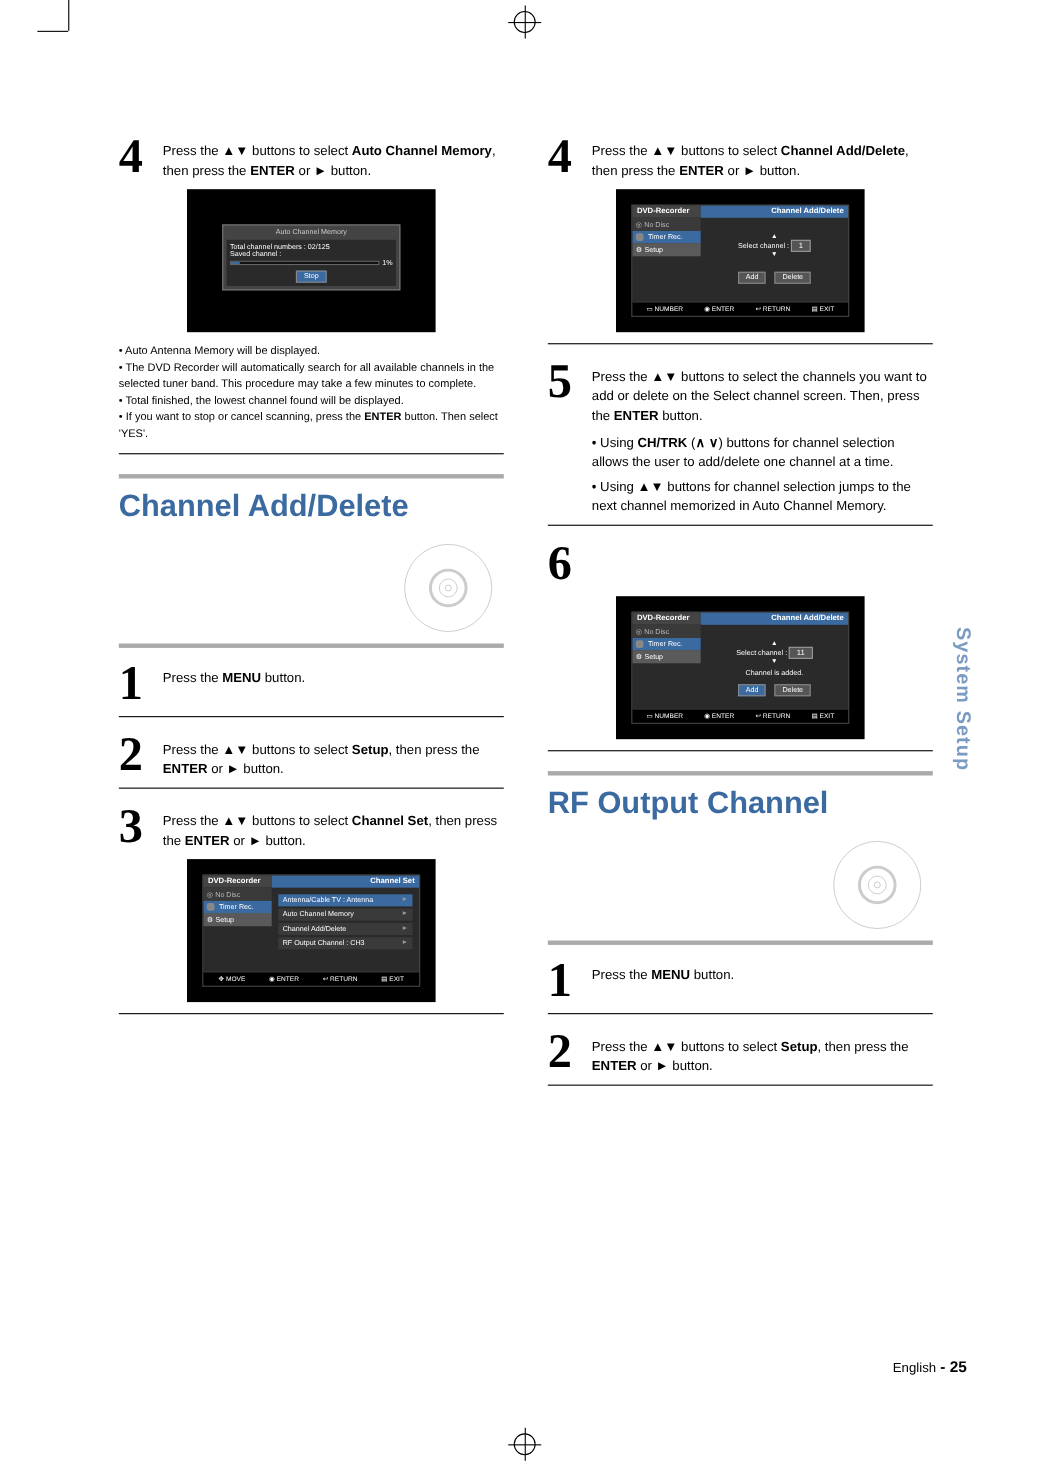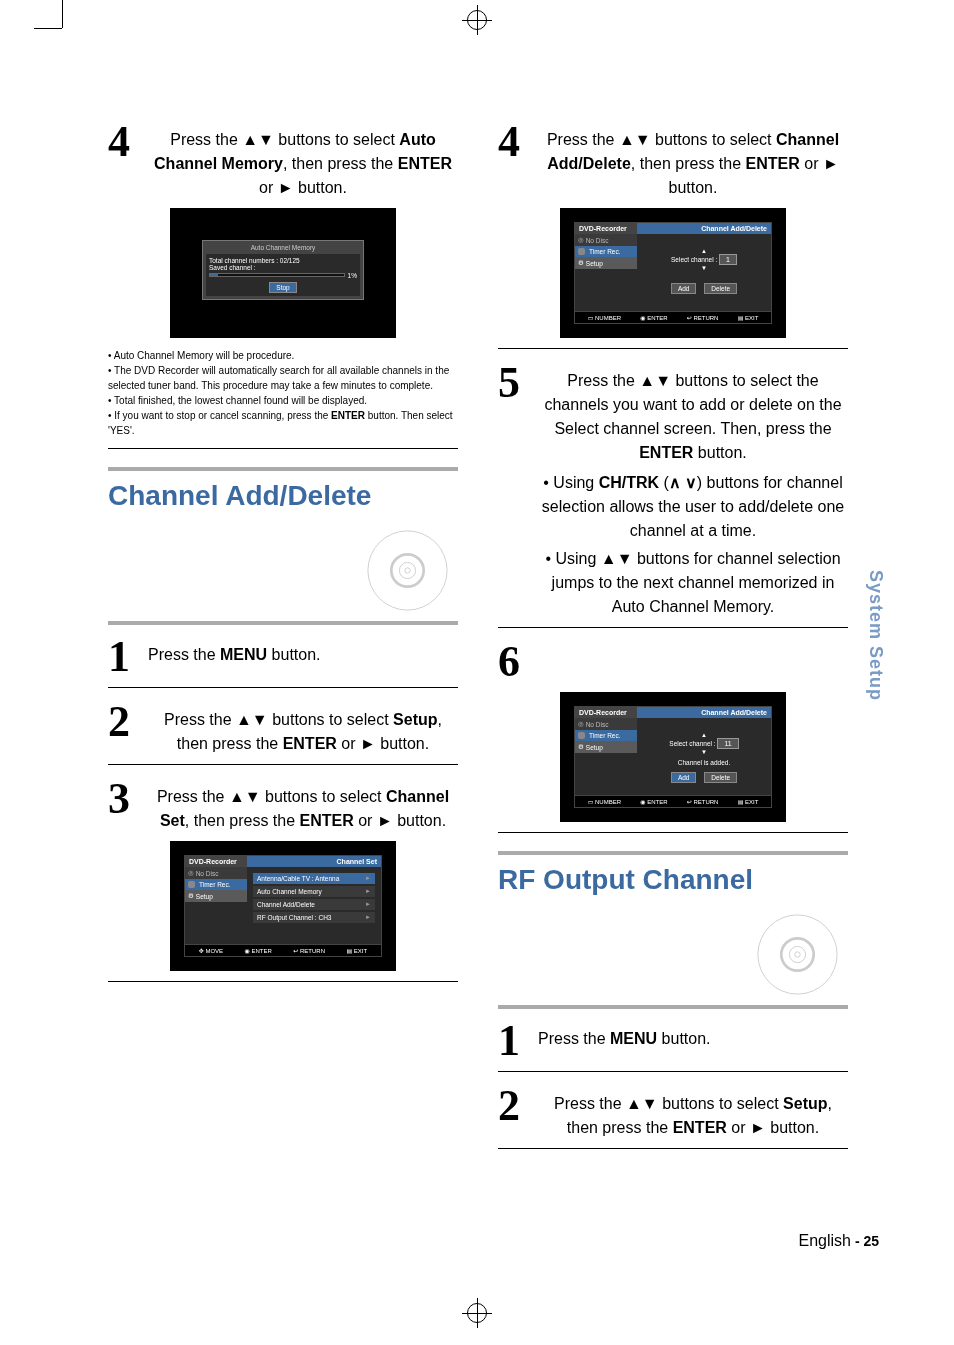--- a/index.html
+++ b/index.html
@@ -29,24 +29,23 @@
     margin-bottom: 8px;
   }
   .step-num {
     font-size: 44px;
     font-weight: bold;
     font-family: "Times New Roman", serif;
     line-height: 1;
     min-width: 30px;
   }
   .step-text {
-    font-size: 16px;
+    font-size: 12px;
     line-height: 1.5;
     padding-top: 8px;
-    text-align: center;
   }
   .step-text b { font-weight: bold; }
   .arrows { font-family: Arial; }
   .hr {
     border: none;
     border-top: 1px solid #000;
     margin: 6px 0 12px 0;
   }
   .hr-thick {
     border: none;
@@ -278,21 +277,21 @@
           <span>1%</span>
         </div>
         <div style="text-align:center;margin-top:3px;">
           <span class="osd-btn hl">Stop</span>
         </div>
       </div>
     </div>
   </div>
 
   <div class="note">
-    <div>• Auto Channel Memory will be procedure.</div>
+    <div>• Auto Antenna Memory will be displayed.</div>
     <div>• The DVD Recorder will automatically search for all available channels in the selected tuner band. This procedure may take a few minutes to complete.</div>
     <div>• Total finished, the lowest channel found will be displayed.</div>
     <div>• If you want to stop or cancel scanning, press the <b>ENTER</b> button. Then select 'YES'.</div>
   </div>
 
   <hr class="hr">
 
   <hr class="hr-thick">
   <div class="section-block">
     <div class="section-title">Channel Add/Delete</div>
@@ -503,14 +502,14 @@
     </div>
   </div>
   <hr class="hr">
 
 </div>
 
 </div>
 </div>
 
 <div class="page-num">
-  <span style="font-weight:normal;font-size:16px;">English</span> <span>- 25</span>
+  <span style="font-weight:normal;font-size:12px;">English</span> <span>- 25</span>
 </div>
 
 </body></html>

